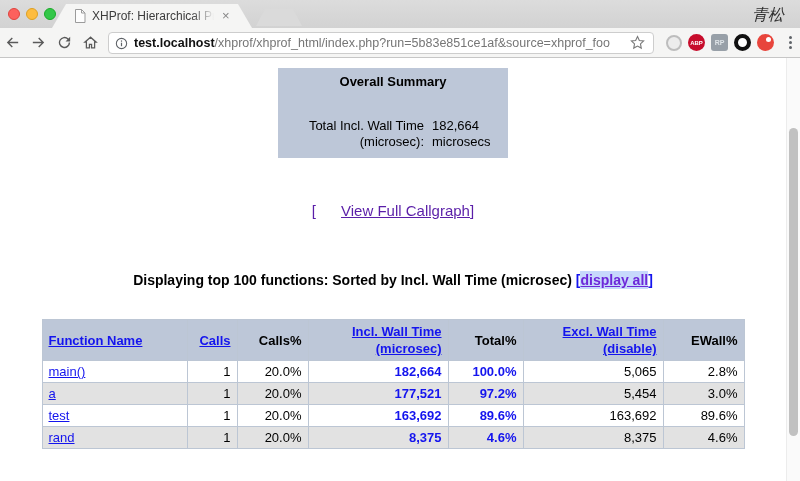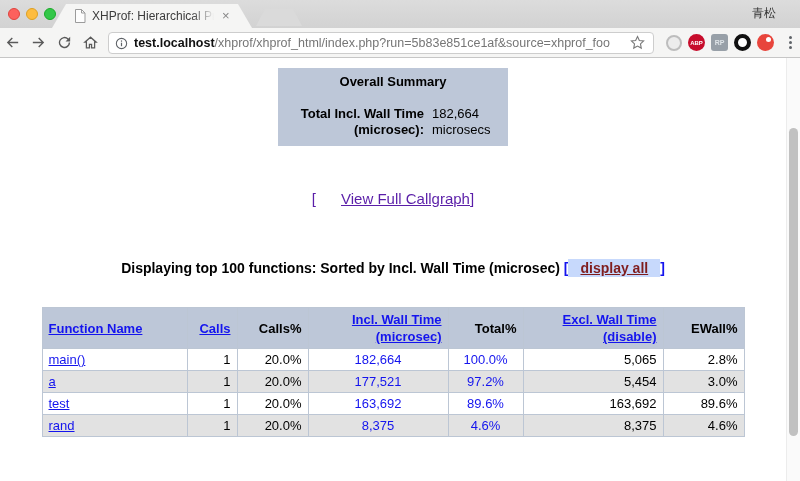--- a/index.html
+++ b/index.html
@@ -32,21 +32,21 @@
     content: ""; position: absolute; right: 0; top: 0; width: 26px; height: 100%;
     background: linear-gradient(90deg, rgba(245,245,244,0), #f5f5f4 85%);
   }
   .tab-close { margin-left: 4px; font-size: 13px; color: #878787; line-height: 12px; cursor: default; }
 
   .new-tab-btn {
     position: absolute; left: 256px; bottom: 2px; width: 46px; height: 17px;
     background: #dadada;
     clip-path: polygon(9px 0, 37px 0, 46px 100%, 0 100%);
   }
-  .profile-name { position: absolute; right: 24px; top: 5px; font-size: 12px; color: #2f2f2f; }
+  .profile-name { position: absolute; right: 16px; top: 5px; font-size: 16px; color: #2f2f2f; font-style: italic; }
 
   .toolbar {
     height: 30px; background: #f5f5f4; border-bottom: 1px solid #c6c6c6;
     display: flex; align-items: center; padding: 0 0; gap: 2px;
   }
   .nav-btn { width: 24px; height: 24px; display: flex; align-items: center; justify-content: center; flex: 0 0 auto; }
   .nav-btn svg { width: 17px; height: 17px; }
 
   .url-bar {
     flex: 1 1 auto; height: 22px; margin: 0 4px 0 4px; max-width: 562px;
@@ -82,55 +82,55 @@
     position: absolute; right: 2px; top: 70px; width: 9px; height: 308px;
     background: #c1c1c1; border-radius: 5px;
   }
 
   .content { width: 786px; }
 
   table.summary {
     margin: 10px auto 0; background: #bdc7d8; border-collapse: collapse;
     width: 230px; font-size: 13px; color: #000;
   }
-  table.summary td, table.summary th { padding: 8px 4px; line-height: 16px; }
+  table.summary td, table.summary th { padding: 14px 4px; line-height: 16px; }
   table.summary th.sum-title { text-align: center; font-size: 13px; padding-top: 6px; }
-  .sum-label { font-weight: bold; text-align: right; width: 150px; vertical-align: middle; }
+  .sum-label { font-weight: normal; text-align: right; width: 150px; vertical-align: middle; }
   .sum-value { text-align: left; vertical-align: middle; }
   table.summary tr:last-child td { padding-bottom: 8px; }
 
   .callgraph-line { text-align: center; margin-top: 44px; font-size: 15px; }
   .callgraph-line a, .cg-bracket { color: #5a1ea8; }
   .callgraph-line a { text-decoration: underline; cursor: pointer; margin-left: 25px; }
 
   .heading-line { text-align: center; margin-top: 53px; font-size: 14px; font-weight: bold; color: #000; }
   .hl-bracket { color: #1414ee; }
   .display-all {
-    color: #7f1d1d; background: #c7d9fc; text-decoration: underline;
-    padding: 1px 12px; cursor: pointer;
+    color: #6d28d9; background: #c7d9fc; text-decoration: underline;
+    padding: 1px 0; cursor: pointer;
   }
 
   table.report {
     margin: 31px auto 0; border-collapse: collapse; width: 702px;
     font-size: 13px; table-layout: fixed;
   }
   table.report th, table.report td {
     border: 1px solid #bcc6d4; padding: 2px 6px; line-height: 17px;
   }
   table.report thead th { background: #bdc7d8; font-weight: bold; vertical-align: middle; padding: 3px 6px; }
   th.h-fn { width: 145px; text-align: left; }
   th.h-calls { width: 50px; text-align: right; }
   th.h-callspct { width: 71px; text-align: right; }
   th.h-incl { width: 140px; text-align: right; }
   th.h-iwall { width: 75px; text-align: right; }
   th.h-excl { width: 140px; text-align: right; }
   th.h-ewall { width: 81px; text-align: right; }
   table.report a { color: #1414ee; text-decoration: underline; cursor: pointer; }
   td.c-num { text-align: right; color: #000; }
-  td.c-blue { text-align: center; color: #1414ee; }
+  td.c-blue { text-align: right; color: #1414ee; font-weight: bold; }
   tr.stripe td { background: #e2e2e2; }
 </style>
 </head>
 <body>
 
 <div class="tab-strip">
   <div class="traffic-lights">
     <span class="tl tl-red"></span>
     <span class="tl tl-yellow"></span>
     <span class="tl tl-green"></span>

